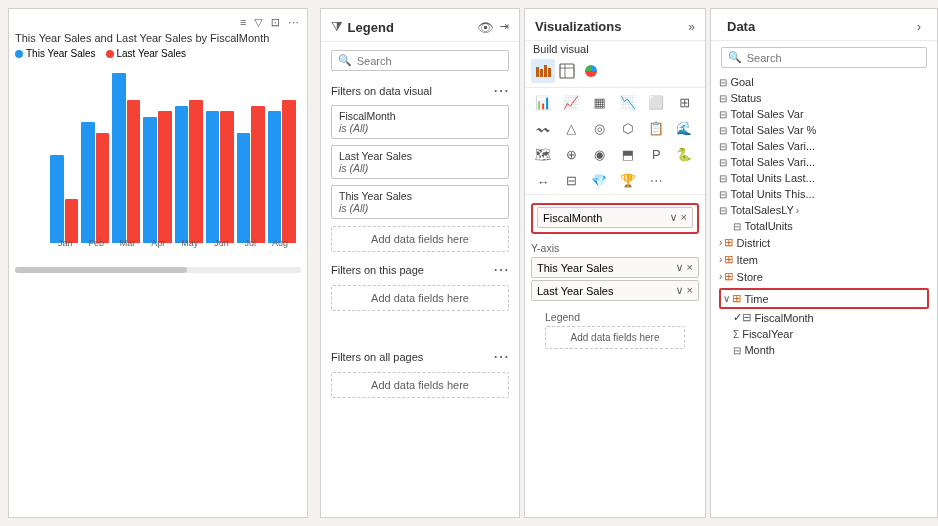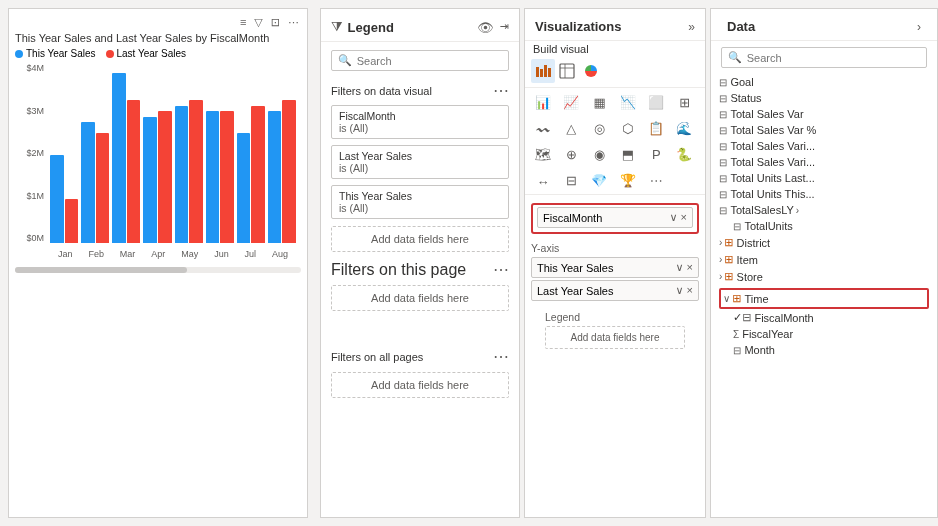--- a/index.html
+++ b/index.html
@@ -94,21 +94,21 @@
     .bar {
       flex: 1;
       border-radius: 1px 1px 0 0;
     }
     .bar-blue { background: #2196f3; }
     .bar-red { background: #f44336; }
     .x-axis {
       position: absolute;
       left: 35px;
       right: 5px;
-      bottom: 4px;
+      bottom: 15px;
       display: flex;
       justify-content: space-around;
       font-size: 9px;
       color: #605e5c;
     }
     .chart-scrollbar {
       height: 6px;
       background: #edebe9;
       margin-top: 4px;
       border-radius: 3px;
@@ -168,21 +168,21 @@
     }
     .filter-item {
       border: 1px solid #c8c6c4;
       border-radius: 2px;
       margin: 3px 10px;
       padding: 4px 7px;
       font-size: 10.5px;
       color: #323130;
     }
     .filter-item-label { font-weight: 500; }
-    .filter-item-value { color: #605e5c; }
+    .filter-item-value { color: #605e5c; font-style: italic; }
     .add-data-btn {
       border: 1px dashed #c8c6c4;
       border-radius: 2px;
       margin: 4px 10px;
       padding: 6px 7px;
       text-align: center;
       font-size: 11px;
       color: #605e5c;
       cursor: pointer;
     }
@@ -308,27 +308,20 @@
     <div class="legend-item">
       <div class="legend-dot" style="background:#2196f3;"></div>
       <span>This Year Sales</span>
     </div>
     <div class="legend-item">
       <div class="legend-dot" style="background:#f44336;"></div>
       <span>Last Year Sales</span>
     </div>
   </div>
   <div class="chart-area">
-    <div class="y-axis">
-      <span>$4M</span>
-      <span>$3M</span>
-      <span>$2M</span>
-      <span>$1M</span>
-      <span>$0M</span>
-    </div>
     <div class="bars-container" id="bars-container">
 
     <div class="bar-group">
           <div class="bar bar-blue" style="height: 88px;"></div>
           <div class="bar bar-red" style="height: 44px;"></div>
         </div>
         <div class="bar-group">
           <div class="bar bar-blue" style="height: 121px;"></div>
           <div class="bar bar-red" style="height: 110px;"></div>
         </div>
@@ -401,21 +394,21 @@
     <div class="filter-item-label">Last Year Sales</div>
     <div class="filter-item-value">is (All)</div>
   </div>
   <div class="filter-item">
     <div class="filter-item-label">This Year Sales</div>
     <div class="filter-item-value">is (All)</div>
   </div>
   <div class="add-data-btn">Add data fields here</div>
 
   <div style="padding:4px 10px 2px; display:flex; align-items:center;">
-    <span style="font-size:16px;color:#323130;font-weight:500;flex:1;">Filters on this page</span>
+    <span style="font-size:11px;color:#323130;font-weight:500;flex:1;">Filters on this page</span>
     <span style="color:#605e5c;font-size:16px;cursor:pointer;">⋯</span>
   </div>
   <div class="add-data-btn">Add data fields here</div>
 
   <div style="padding:4px 10px 2px; display:flex; align-items:center;margin-top:28px;">
     <span style="font-size:11px;color:#323130;font-weight:500;flex:1;">Filters on all pages</span>
     <span style="color:#605e5c;font-size:16px;cursor:pointer;">⋯</span>
   </div>
   <div class="add-data-btn">Add data fields here</div>
 </div>

